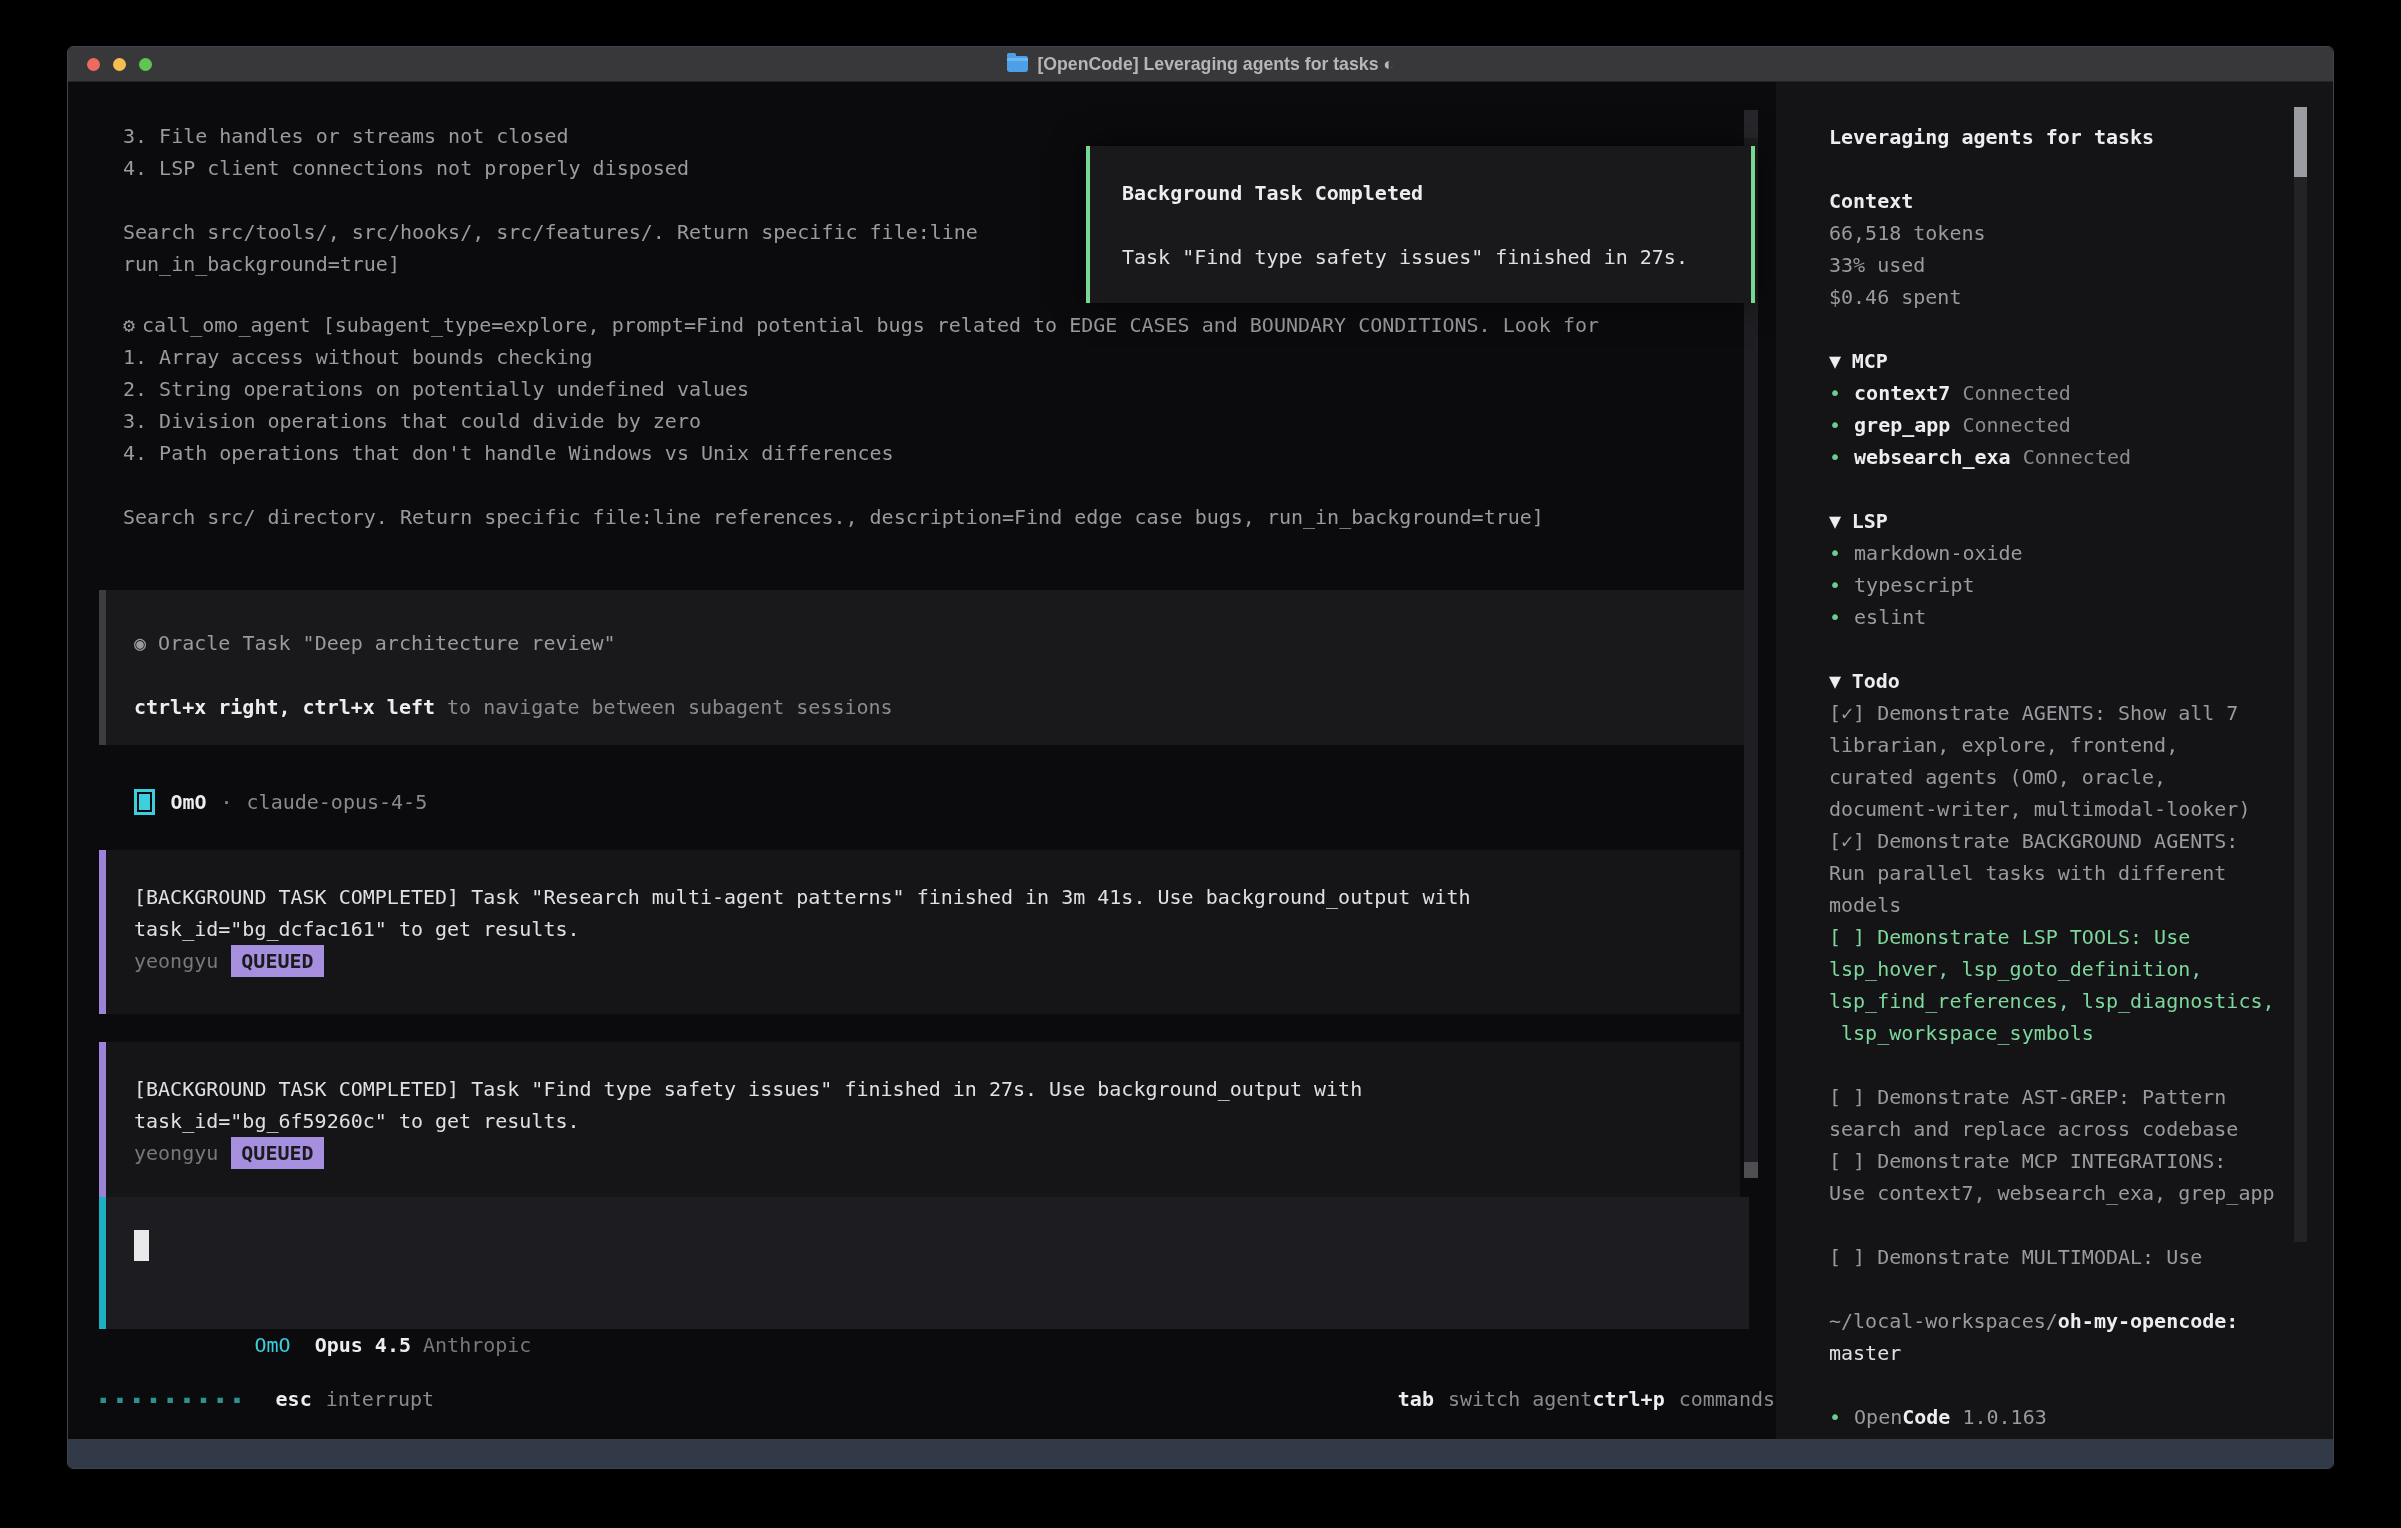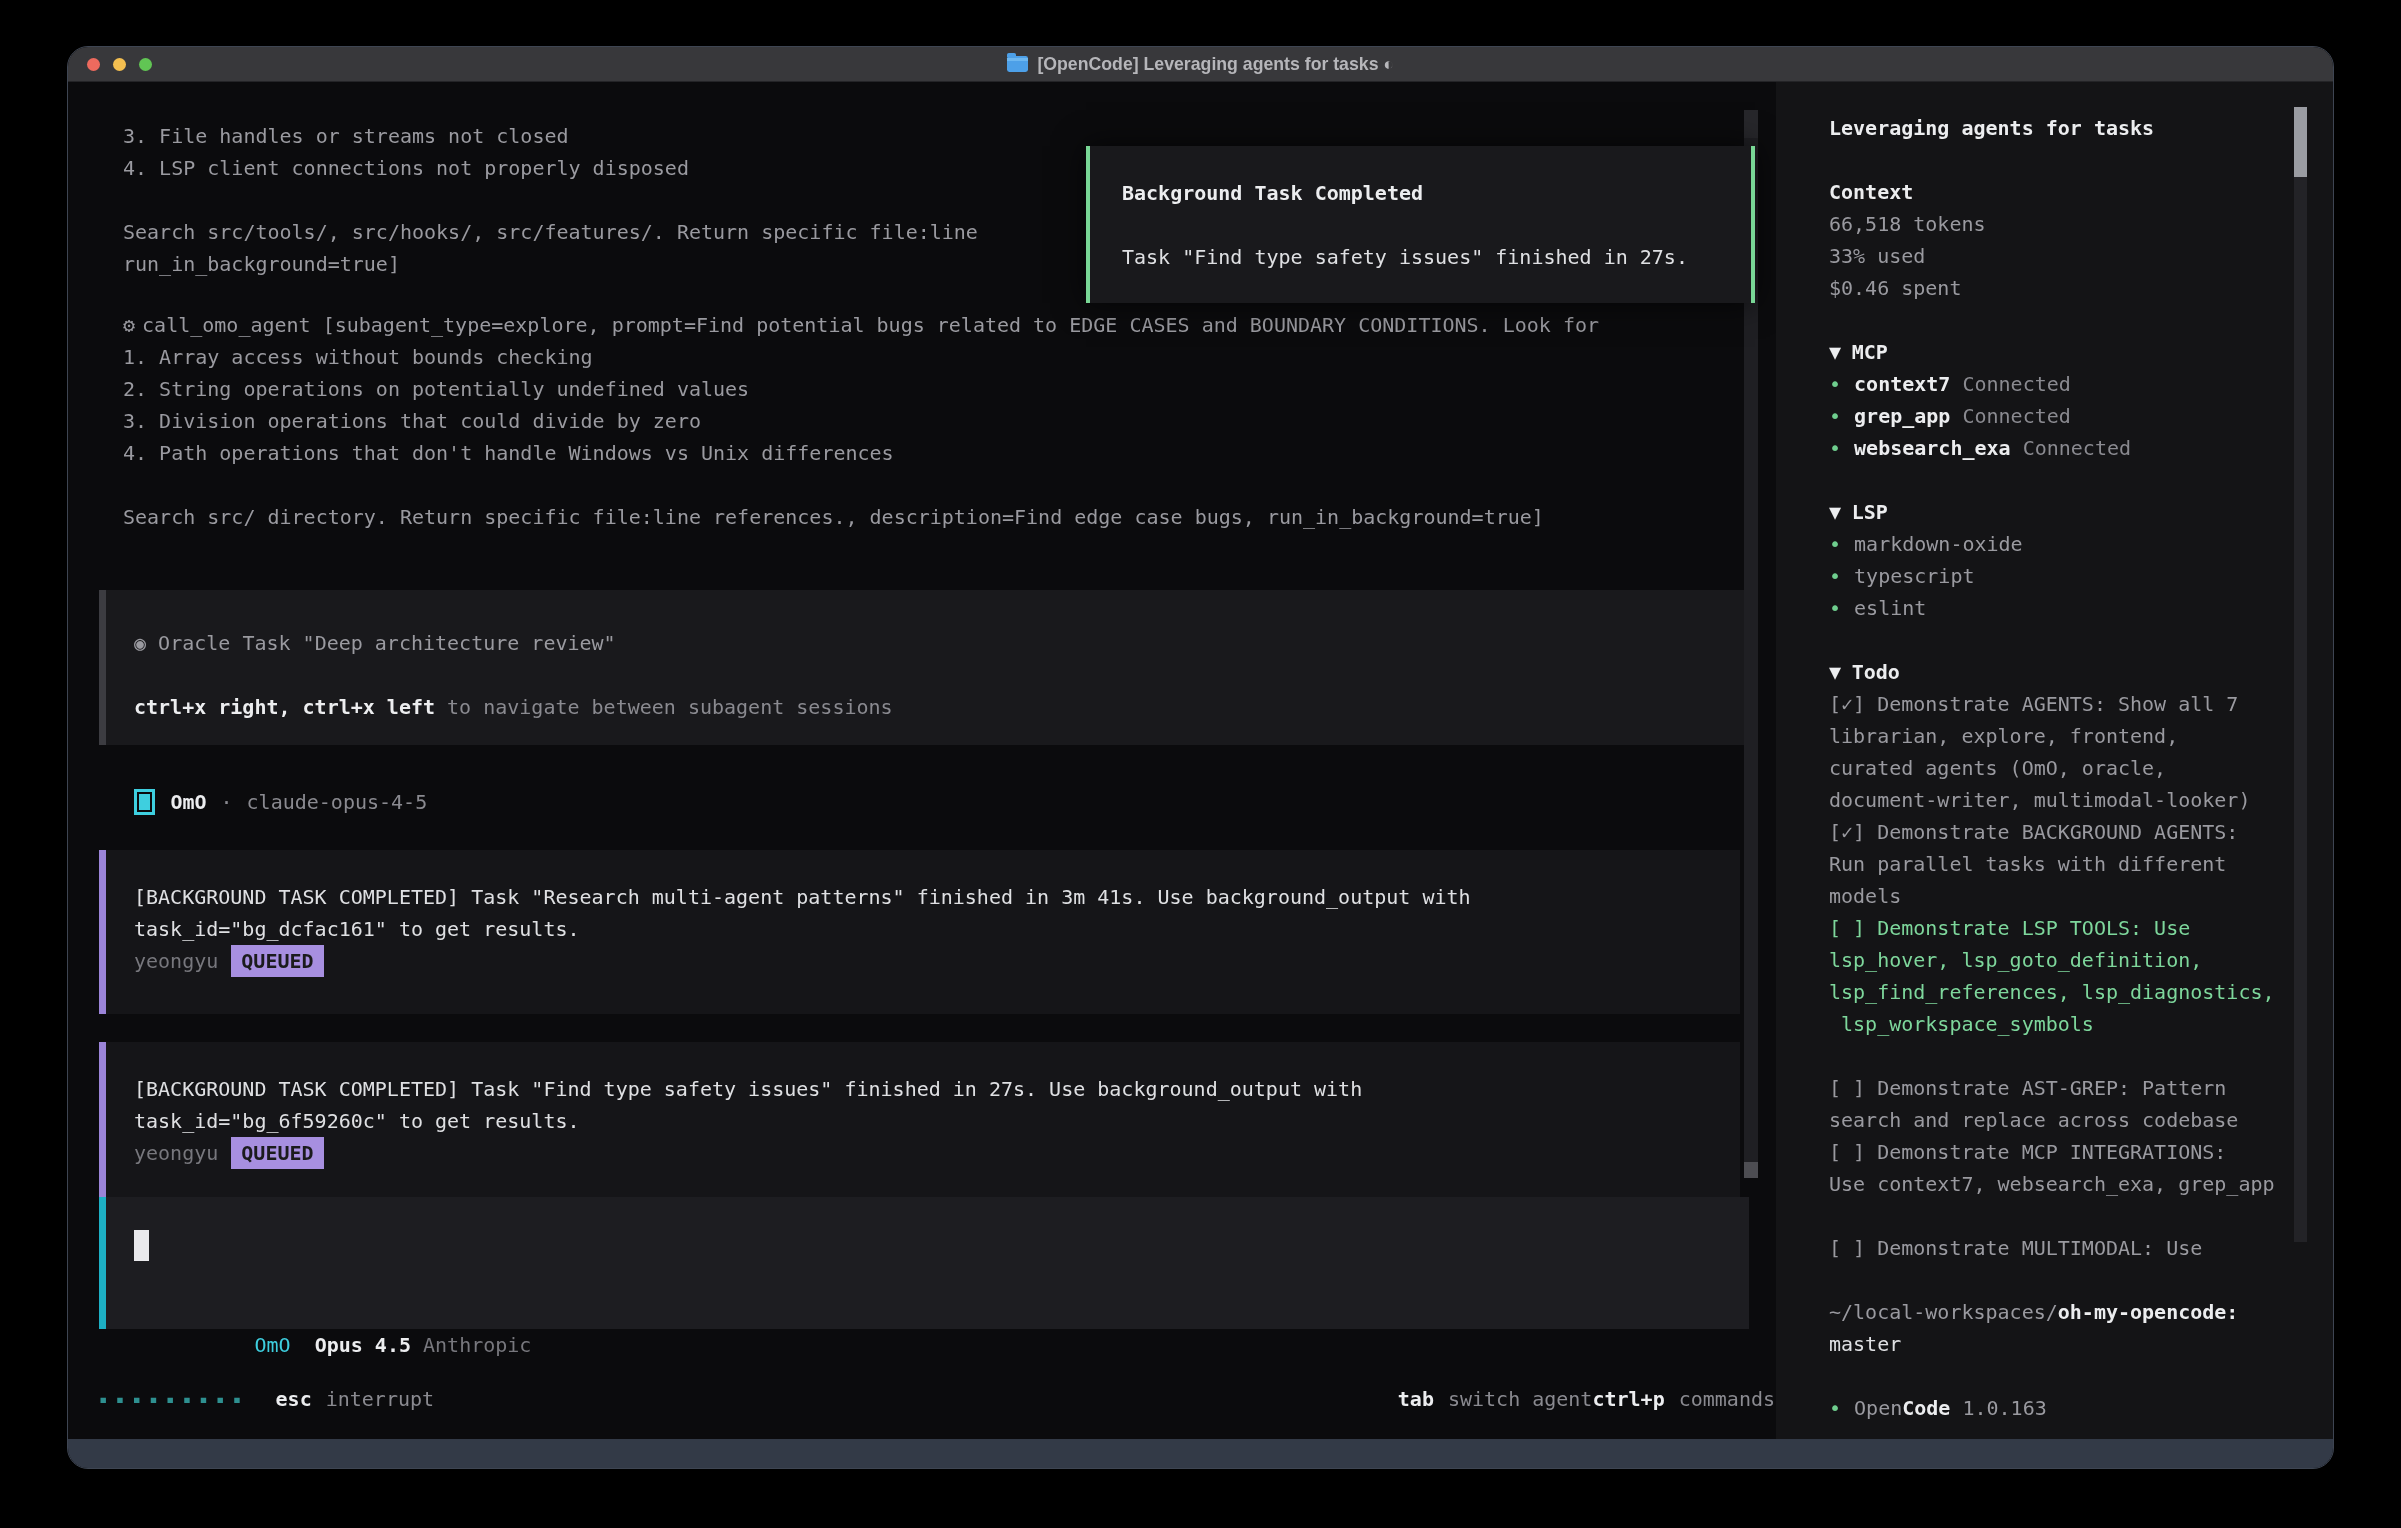--- a/index.html
+++ b/index.html
@@ -1,19 +1,19 @@
 <!DOCTYPE html>
 <html style="font-size:9.5px"><head>
 <meta charset="utf-8">
 <style>
   html,body{margin:0;padding:0;background:#000;}
   body{width:2401px;height:1528px;position:relative;overflow:hidden;
        font-family:"DejaVu Sans Mono","DejaVu Sans",monospace;}
   .window{position:absolute;left:67px;top:46px;width:2267px;height:1423px;
-          box-sizing:border-box;border:1.2px solid #3e4552;border-radius:21px;
+          box-sizing:border-box;border:1.2px solid #3e4552;border-radius:6px;
           overflow:hidden;display:flex;flex-direction:column;background:#0b0b0d;}
   .titlebar{height:34px;flex:0 0 34px;background:#38383b;position:relative;
             display:flex;align-items:center;border-bottom:0.6px solid #242427;}
   .lights{display:flex;gap:13px;padding-left:19px;z-index:2;}
   .light{width:13px;height:13px;border-radius:50%;}
   .light.red{background:#ed6a5e;} .light.yellow{background:#f4bf50;} .light.green{background:#61c554;}
   .tb-title{position:absolute;inset:0;display:flex;align-items:center;justify-content:center;
             font-family:"Liberation Sans",sans-serif;font-weight:bold;font-size:17.7px;color:#b6b6ba;}
   .folder{display:inline-block;width:21px;height:15.4px;background:#4da0e8;border-radius:2.4px;
           position:relative;margin-right:9.5px;}
@@ -57,21 +57,21 @@
   .klabel{color:#8a8a90;margin-left:14px;}
   .sb-right .pair{}
   .notif{position:absolute;left:1018px;top:64px;width:669px;height:157px;box-sizing:border-box;
          background:#19191c;border-left:4.7px solid #79d796;border-right:4.7px solid #79d796;
          padding:31px 0 0 32px;z-index:5;box-shadow:0 0 29.5px rgba(0,0,0,0.65);}
   .main-scroll{position:absolute;left:1676px;top:28px;width:13.6px;height:1068px;background:#1f1f23;}
   .ms-thumb-top{position:absolute;top:0;left:0;right:0;height:28px;background:#27272b;}
   .ms-thumb-bot{position:absolute;bottom:0;left:0;right:0;height:16px;background:#4d4d52;}
 
   .sidebar{position:absolute;left:1708px;right:0;top:0;bottom:0;background:#141416;
-           overflow:hidden;box-sizing:border-box;padding:30px 0 0 53px;}
+           overflow:hidden;box-sizing:border-box;padding:39px 0 0 53px;}
   .side-scroll{position:absolute;right:26px;top:25.4px;width:13px;height:1135px;background:#232327;}
   .ss-thumb{position:absolute;top:0;left:0;right:0;height:70px;background:#9a9ca2;}
   .blt{color:#6fce8e;margin-right:13px;}
   .arrow{color:#ecedef;margin-right:10.6px;}
   .todo-done .line,.todo-pending .line{color:#9a9aa0;}
   .todo-active .line{color:#7ed79c;}
 </style>
 </head>
 <body>
 

